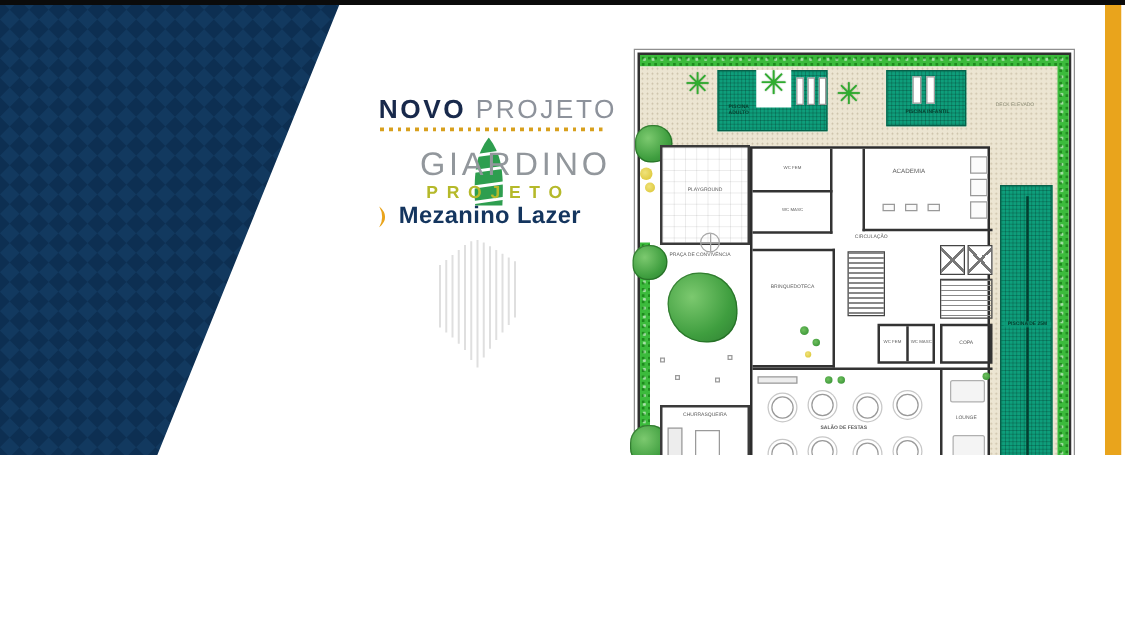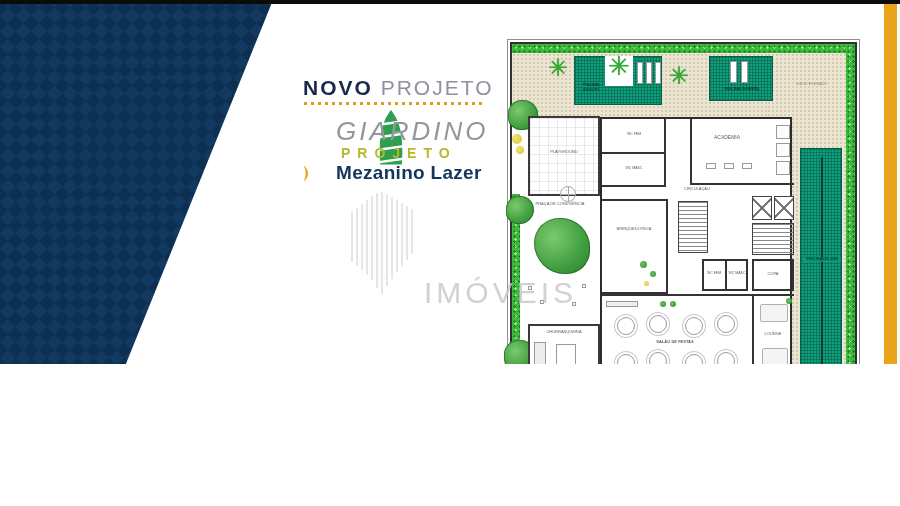--- a/index.html
+++ b/index.html
@@ -16,23 +16,23 @@
   
   #panel-svg{left:0;top:0;z-index:1;}
 
   
   .kicker{left:303px;top:76px;font-size:21px;letter-spacing:2px;z-index:5;white-space:nowrap;}
   .kicker b{color:#18294b;font-weight:800;}
   .kicker span{color:#8d929b;font-weight:400;}
   #dots{left:304px;top:102px;width:178px;height:3px;z-index:5;
         background-image:repeating-linear-gradient(90deg,#d8a01d 0 3px,transparent 3px 7px);}
   #logo{left:301px;top:110px;width:180px;height:56px;z-index:5;}
-  #brand-name{left:336px;top:116px;font-size:26px;color:#92979c;letter-spacing:3px;font-weight:400;z-index:5;font-style:italic;}
+  #brand-name{left:336px;top:116px;font-size:26px;color:#92979c;letter-spacing:3px;font-weight:400;z-index:5;}
   #brand-sub{left:341px;top:145px;font-size:14px;color:#b5b92a;letter-spacing:7px;font-weight:700;z-index:5;}
-  #floor-row{left:301px;top:162px;z-index:5;display:flex;align-items:center;gap:24px;}
+  #floor-row{left:301px;top:162px;z-index:5;display:flex;align-items:center;gap:7px;}
   #floor-title{font-size:19px;font-weight:700;color:#14355e;letter-spacing:.3px;}
 
   
   #wm-building{left:350px;top:192px;z-index:4;opacity:.9;}
   #wm-text{left:424px;top:276px;font-size:30px;font-weight:300;color:#c6c6c6;
            letter-spacing:4px;opacity:.8;z-index:12;}
 
   
   #plan{left:510px;top:42px;width:347px;height:382px;background:#fff;z-index:6;
         border:2px solid #2f2f2f;box-shadow:0 0 0 2px #fff,0 0 0 3px #8f8f8f;}
@@ -128,21 +128,20 @@
         <line x1="27" y1="1" x2="27" y2="96"></line>
       <line x1="32" y1="0" x2="32" y2="102"></line>
         <line x1="37" y1="2" x2="37" y2="94"></line>
       <line x1="42" y1="5" x2="42" y2="87"></line>
         <line x1="47" y1="8" x2="47" y2="80"></line>
       <line x1="52" y1="11" x2="52" y2="74"></line>
         <line x1="57" y1="14" x2="57" y2="68"></line>
       <line x1="62" y1="17" x2="62" y2="62"></line>
     </g>
   </svg>
-  <div id="wm-text" class="abs">IMÓVEIS</div>
 
   <div id="plan" class="abs">
 
     <div class="abs deck" style="left:0;top:9px;width:343px;height:64px;"></div>
     <div class="abs deck" style="left:255px;top:9px;width:88px;height:352px;"></div>
     <div class="abs grass" style="left:0;top:0;width:343px;height:9px;"></div>
     <div class="abs grass" style="left:334px;top:0;width:9px;height:361px;"></div>
     <div class="abs grass" style="left:0;top:150px;width:8px;height:212px;"></div>
 
     <div class="abs pool" style="left:62px;top:12px;width:88px;height:49px;">

